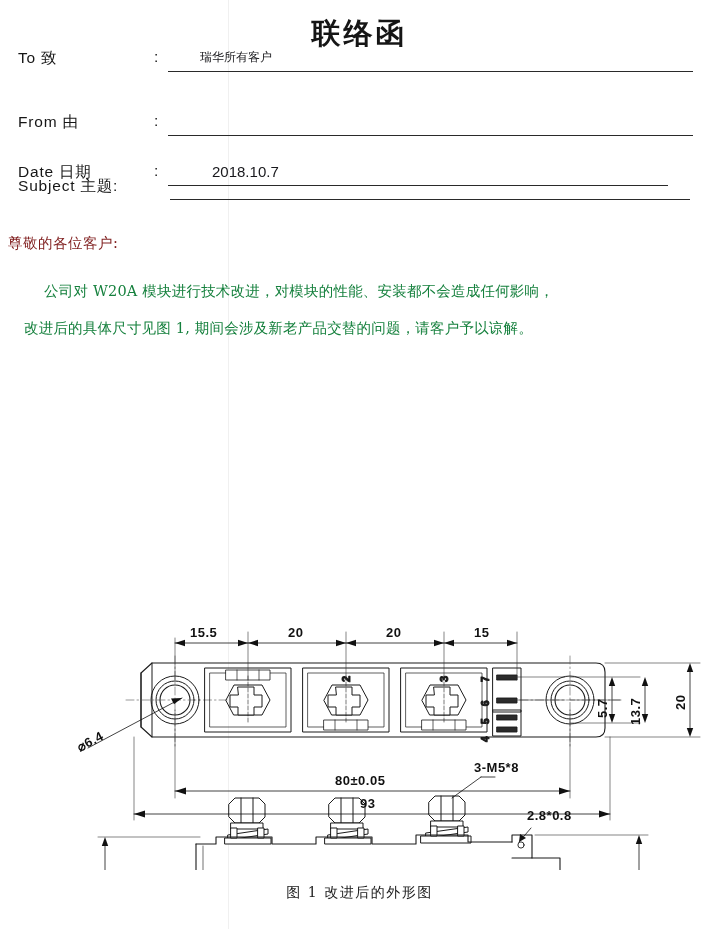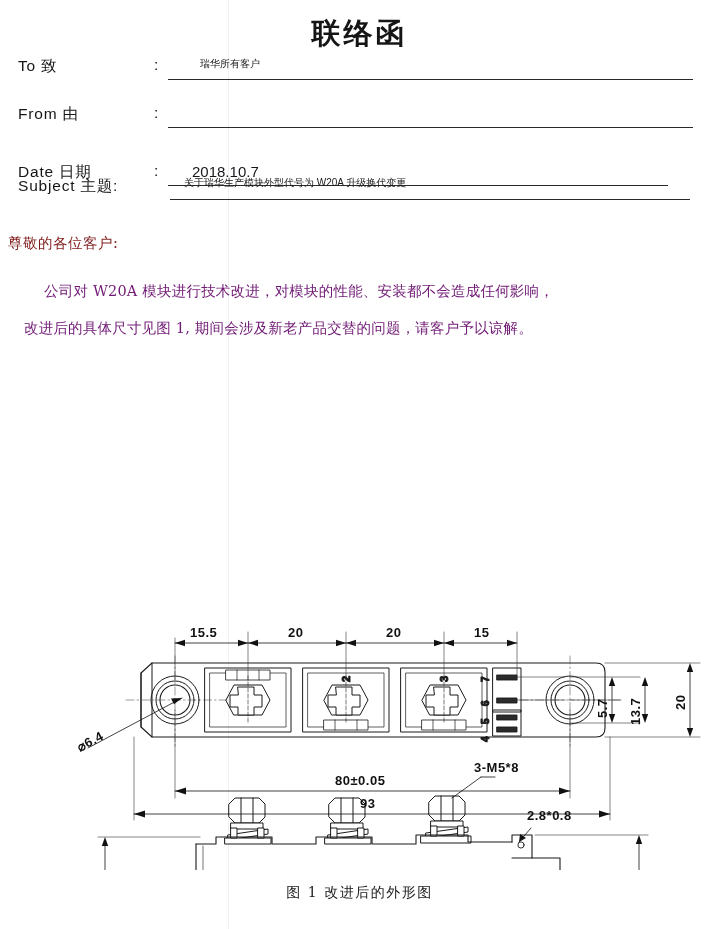--- a/index.html
+++ b/index.html
@@ -52,22 +52,22 @@
     left: 136px;
     top: 0;
     font-family: "Liberation Sans", sans-serif;
     font-size: 15.5px;
     color: #161616;
   }
   .field-value {
     position: absolute;
     left: 182px;
     top: 1px;
-    font-family: Liberation Sans, sans-serif;
-    font-size: 10px;
+    font-family: Liberation Mono, monospace;
+    font-size: 12px;
     color: #18181c;
     white-space: nowrap;
   }
   .field-rule {
     position: absolute;
     left: 150px;
     top: 23px;
     height: 1px;
     background: #2a2a2a;
   }
@@ -79,21 +79,21 @@
     top: 234px;
     font-family: "DejaVu Serif", serif;
     font-size: 14.5px;
     color: #7f1d1d;
     letter-spacing: 0.5px;
   }
   .para-line {
     position: absolute;
     font-family: "DejaVu Serif", serif;
     font-size: 14.5px;
-    color: #701a75;
+    color: #15803d;
     letter-spacing: 0.2px;
     white-space: nowrap;
   }
   .para-line.l1 { left: 44px; top: 282px; }
   .para-line.l2 { left: 24px;  top: 319px; }
 
   
   .drawing {
     position: absolute;
     left: 0;
@@ -135,43 +135,42 @@
   .centerline { stroke: #555; fill: none; stroke-width: 0.6; stroke-dasharray: 8 3 1.5 3; }
   .extline { stroke: #333; fill: none; stroke-width: 0.6; }
 </style>
 </head>
 <body>
 
 <div class="scan-seam"></div>
 
 <div class="doc-title">联络函</div>
 
-<div class="field-row" style="top:56px;">
+<div class="field-row" style="top:48px;">
   <span class="field-label">To  致</span>
   <span class="field-colon">:</span>
   <span class="field-value">瑞华所有客户</span>
   <span class="field-rule" style="width:525px;"></span>
 </div>
 
-<div class="field-row" style="top:104px;">
+<div class="field-row" style="top:112px;">
   <span class="field-label">From 由</span>
   <span class="field-colon">:</span>
   <span class="field-rule" style="width:525px;"></span>
 </div>
 
 <div class="field-row" style="top:146px;margin-top:16px;">
   <span class="field-label">Date 日期</span>
   <span class="field-colon">:</span>
-  <span class="field-value" style="left:174px;font-family:'Liberation Sans',sans-serif;font-size:15px;">2018.10.7</span>
+  <span class="field-value" style="left:194px;font-family:'Liberation Sans',sans-serif;font-size:15px;">2018.10.7</span>
   <span class="field-rule" style="width:500px;"></span>
 </div>
 
 <div class="field-row" style="top:176px;">
   <span class="field-label">Subject 主题:</span>
-  <span class="field-value" style="left:166px;top:0px;">关于瑞华生产模块外型代号为 W20A 升级换代变更</span>
   <span class="field-rule" style="left:152px;width:520px;"></span>
 </div>
 
 <div class="salutation">尊敬的各位客户:</div>
 <div class="para-line l1">公司对 W20A 模块进行技术改进，对模块的性能、安装都不会造成任何影响，</div>
 <div class="para-line l2">改进后的具体尺寸见图 1, 期间会涉及新老产品交替的问题，请客户予以谅解。</div>
 
 <div class="drawing">
 <svg width="719" height="490" viewBox="0 0 719 490" xmlns="http://www.w3.org/2000/svg">
 

